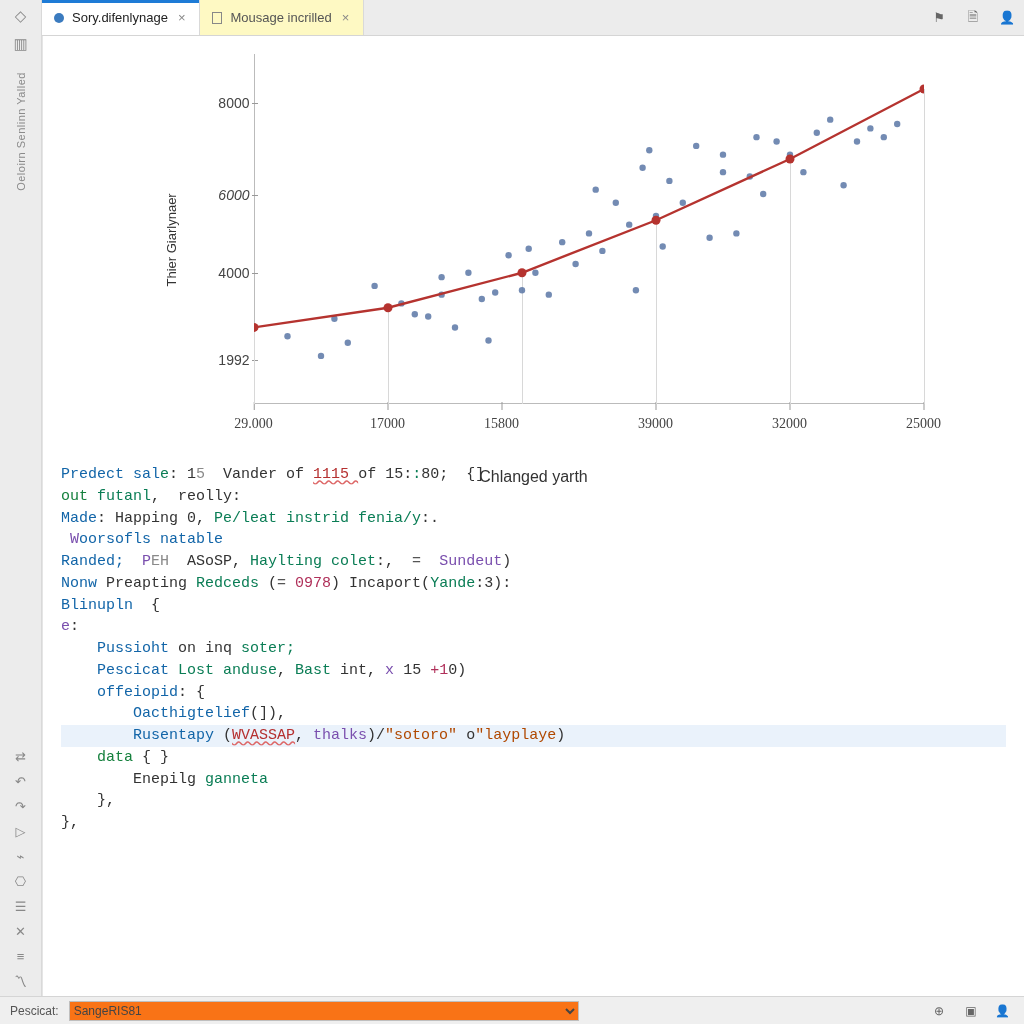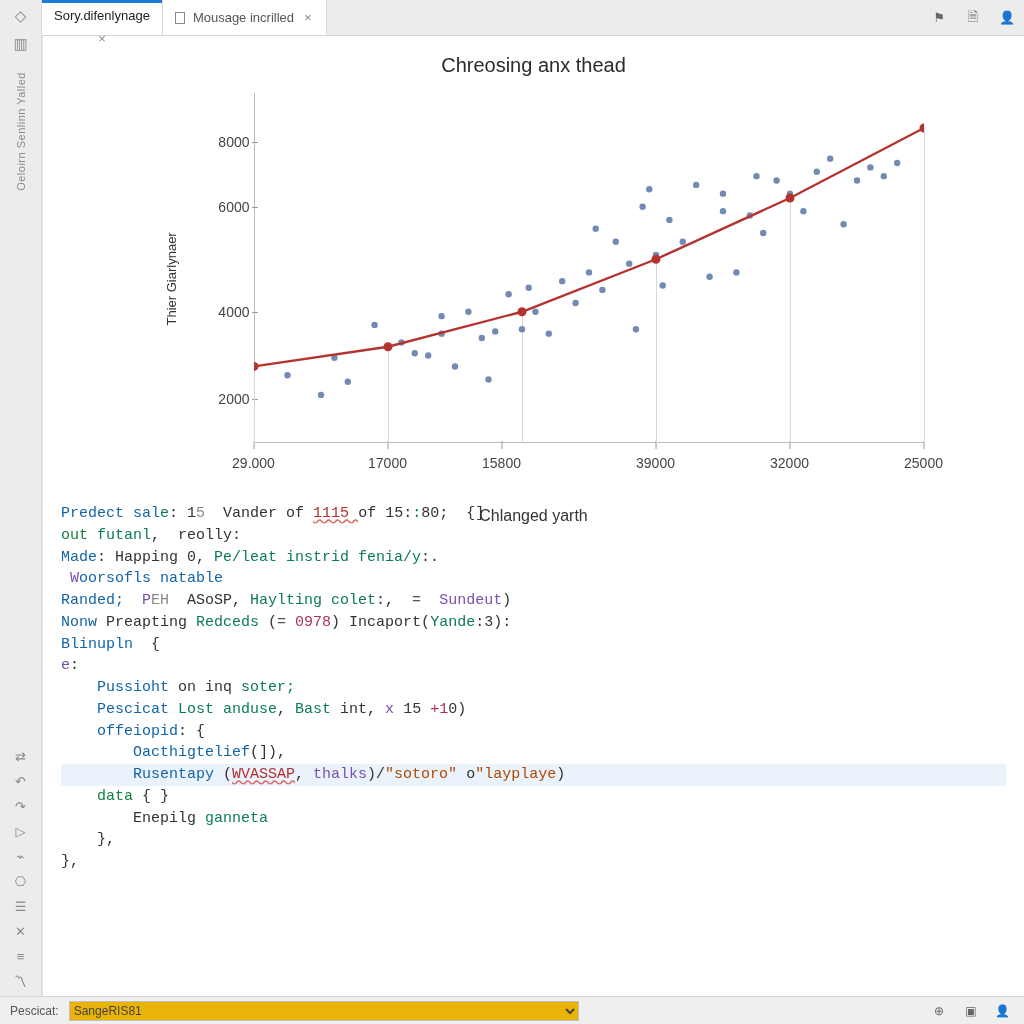--- a/index.html
+++ b/index.html
@@ -34,25 +34,25 @@
   
   .tabbar {
     grid-column: 2; grid-row: 1;
     background: #ececec;
     border-bottom: 1px solid #d5d5d5;
     display: flex; align-items: stretch;
   }
   .tab {
     display:flex; align-items:center; gap:8px;
     padding: 0 12px; border-right:1px solid #d9d9d9;
-    background:#ffffff; color:#555; cursor:pointer;
+    background:#fef9c3; color:#555; cursor:pointer;
     position:relative;
   }
   .tab.active {
-    background:#fff; color:#222;flex-direction:column;
+    background:#fff; color:#222;
   }
   .tab.active::before {
     content:""; position:absolute; left:0; right:0; top:0; height:3px; background:#1e7bd6;
   }
   .tab .dot { width:10px;height:10px;border-radius:50%;background:#3b7bbf;display:inline-block; }
   .tab .doc { width:10px;height:12px;border:1px solid #888;display:inline-block; }
   .tab .x { color:#888; font-size:13px; padding:0 2px; }
   .tabbar .grow { flex:1; }
   .tabbar .tool { width:34px; display:flex; align-items:center; justify-content:center; color:#666; cursor:pointer; }
 
@@ -79,21 +79,21 @@
     left: 20px; top: 240px;
   }
   .plot .xlabel {
     position:absolute; left:50%; bottom:-42px; transform:translateX(-50%);
     font-size:16px; color:#333;
   }
   .axis-y { position:absolute; left:110px; top:0; bottom:40px; width:1px; background:#bbb; }
   .axis-x { position:absolute; left:110px; right:0; bottom:40px; height:1px; background:#bbb; }
   .ytick { position:absolute; left:60px; width:46px; text-align:right; font-size:14px; color:#444; transform:translateY(-50%); }
   .ytick::after { content:""; position:absolute; right:-8px; top:50%; width:6px; height:1px; background:#999; }
-  .xtick { position:absolute; bottom:12px; font-size:14px; color:#444; transform:translateX(-50%); }
+  .xtick { position:absolute; bottom:12px; font-size:14px; color:#444; transform:translateX(-50%);font-family:Liberation Serif, serif; }
   .xtick::before { content:""; position:absolute; left:50%; top:-14px; width:1px; height:8px; background:#999; }
   .drop { position:absolute; bottom:40px; width:1px; background:#d8d8d8; }
 
   svg.chart-svg { position:absolute; left:110px; top:0; }
 
   
   .code-zone {
     flex:1; overflow:auto;
     padding: 10px 18px 18px 18px;
     font-family: "Consolas","Menlo",monospace;
@@ -115,21 +115,21 @@
 
   
   .status {
     grid-column: 1 / span 2; grid-row: 3;
     background:#efefef; border-top:1px solid #d5d5d5;
     display:flex; align-items:center; gap:10px; padding:0 10px;
     font-size:12px; color:#555;
   }
   .status .label { color:#555; }
   .status select {
-    flex: 0 0 510px; height:20px; font-size:12px; border:1px solid #bfbfbf; background:#eab308; color:#444;
+    flex: 0 0 510px; height:20px; font-size:12px; border:1px solid #bfbfbf; background:#f97316; color:#444;
   }
   .status .grow { flex:1; }
   .status .sicon { width:22px; text-align:center; color:#666; cursor:pointer; }
 </style>
 </head>
 <body>
 
 <div class="app">
 
   <div class="gutter">
@@ -165,30 +165,29 @@
     </div>
     <div class="grow"></div>
     <div class="tool">⚑</div>
     <div class="tool">🗎</div>
     <div class="tool">👤</div>
   </div>
 
   <div class="content">
 
     <div class="chart-zone">
-      <div class="chart-title">Chreosing anx thead</div>
       <div class="plot" id="plot">
         <div class="ylabel">Thier Giarlynaer</div>
         <div class="axis-y"></div>
         <div class="axis-x"></div>
 
         <div class="xlabel">Chlanged yarth</div>
-      <div class="ytick" style="top: 306.25px;">2000</div>
+      <div class="ytick" style="top: 306.25px;">1992</div>
           <div class="ytick" style="top: 218.75px;">4000</div>
-          <div class="ytick" style="top: 114px;">6000</div>
+          <div class="ytick" style="top: 141px; font-style: italic;">6000</div>
           <div class="ytick" style="top: 49px;">8000</div>
           <div class="xtick" style="left: 110px;">29.000</div>
           <div class="drop" style="left: 110px; height: 76.5625px;"></div>
           <div class="xtick" style="left: 244px;">17000</div>
           <div class="drop" style="left: 244px; height: 96.25px;"></div>
           <div class="xtick" style="left: 358px;">15800</div>
           <div class="drop" style="left: 378px; height: 131.25px;"></div>
           <div class="xtick" style="left: 512px;">39000</div>
           <div class="drop" style="left: 512px; height: 183.75px;"></div>
           <div class="xtick" style="left: 646px;">32000</div>

